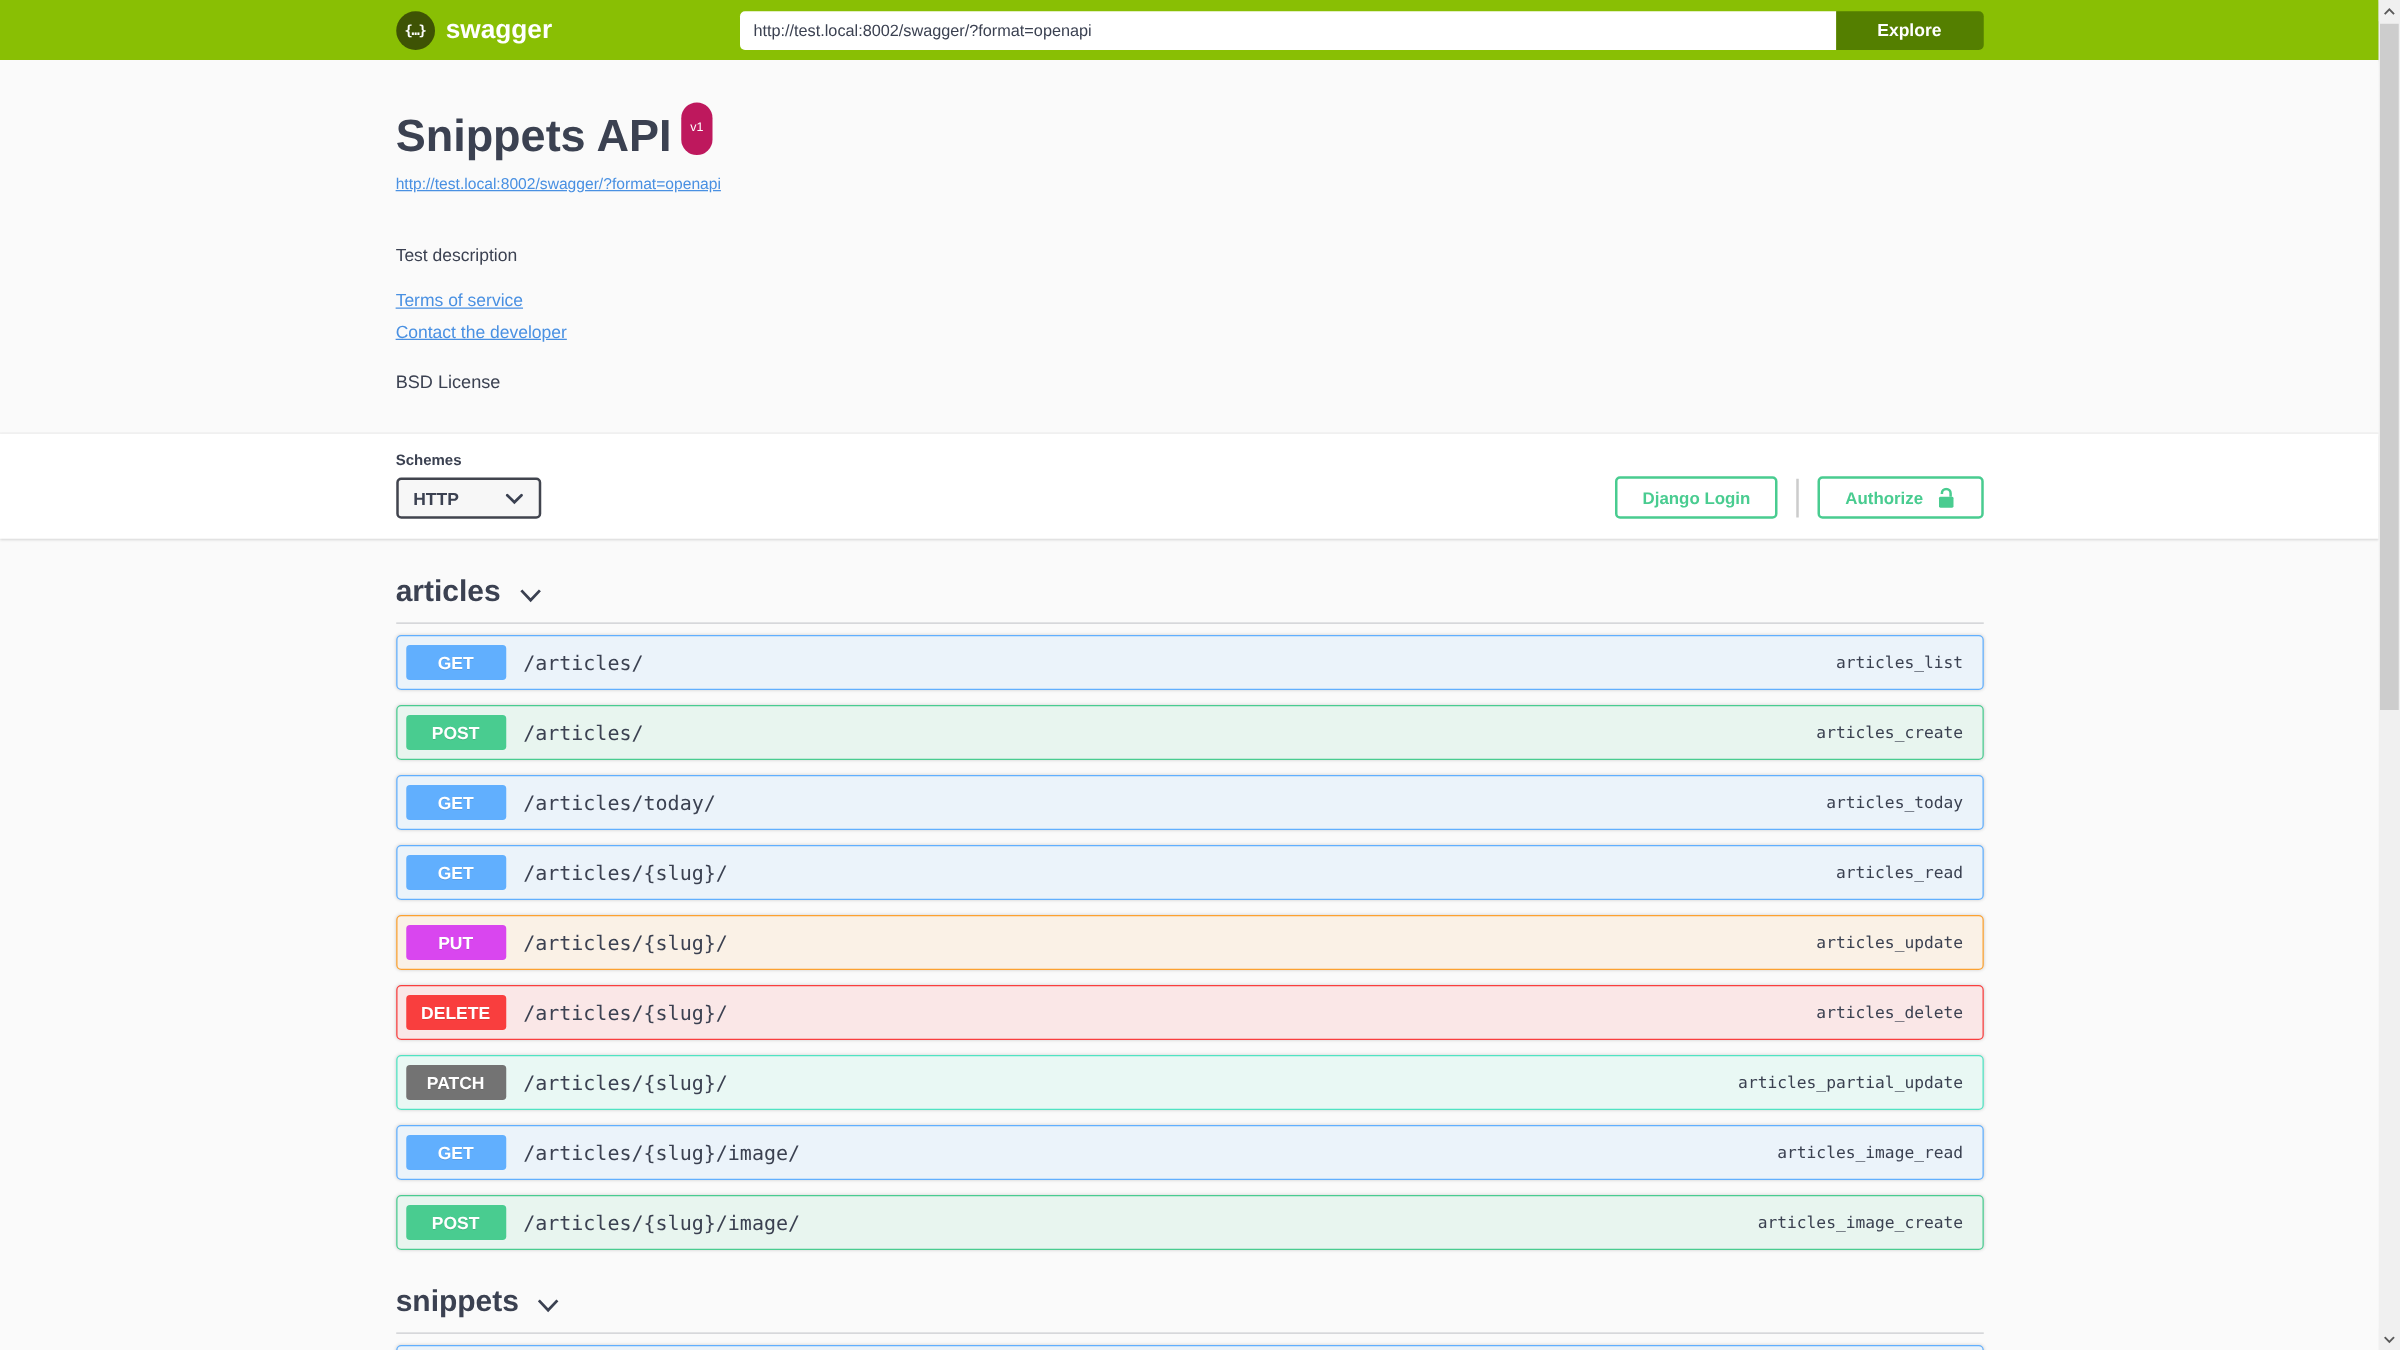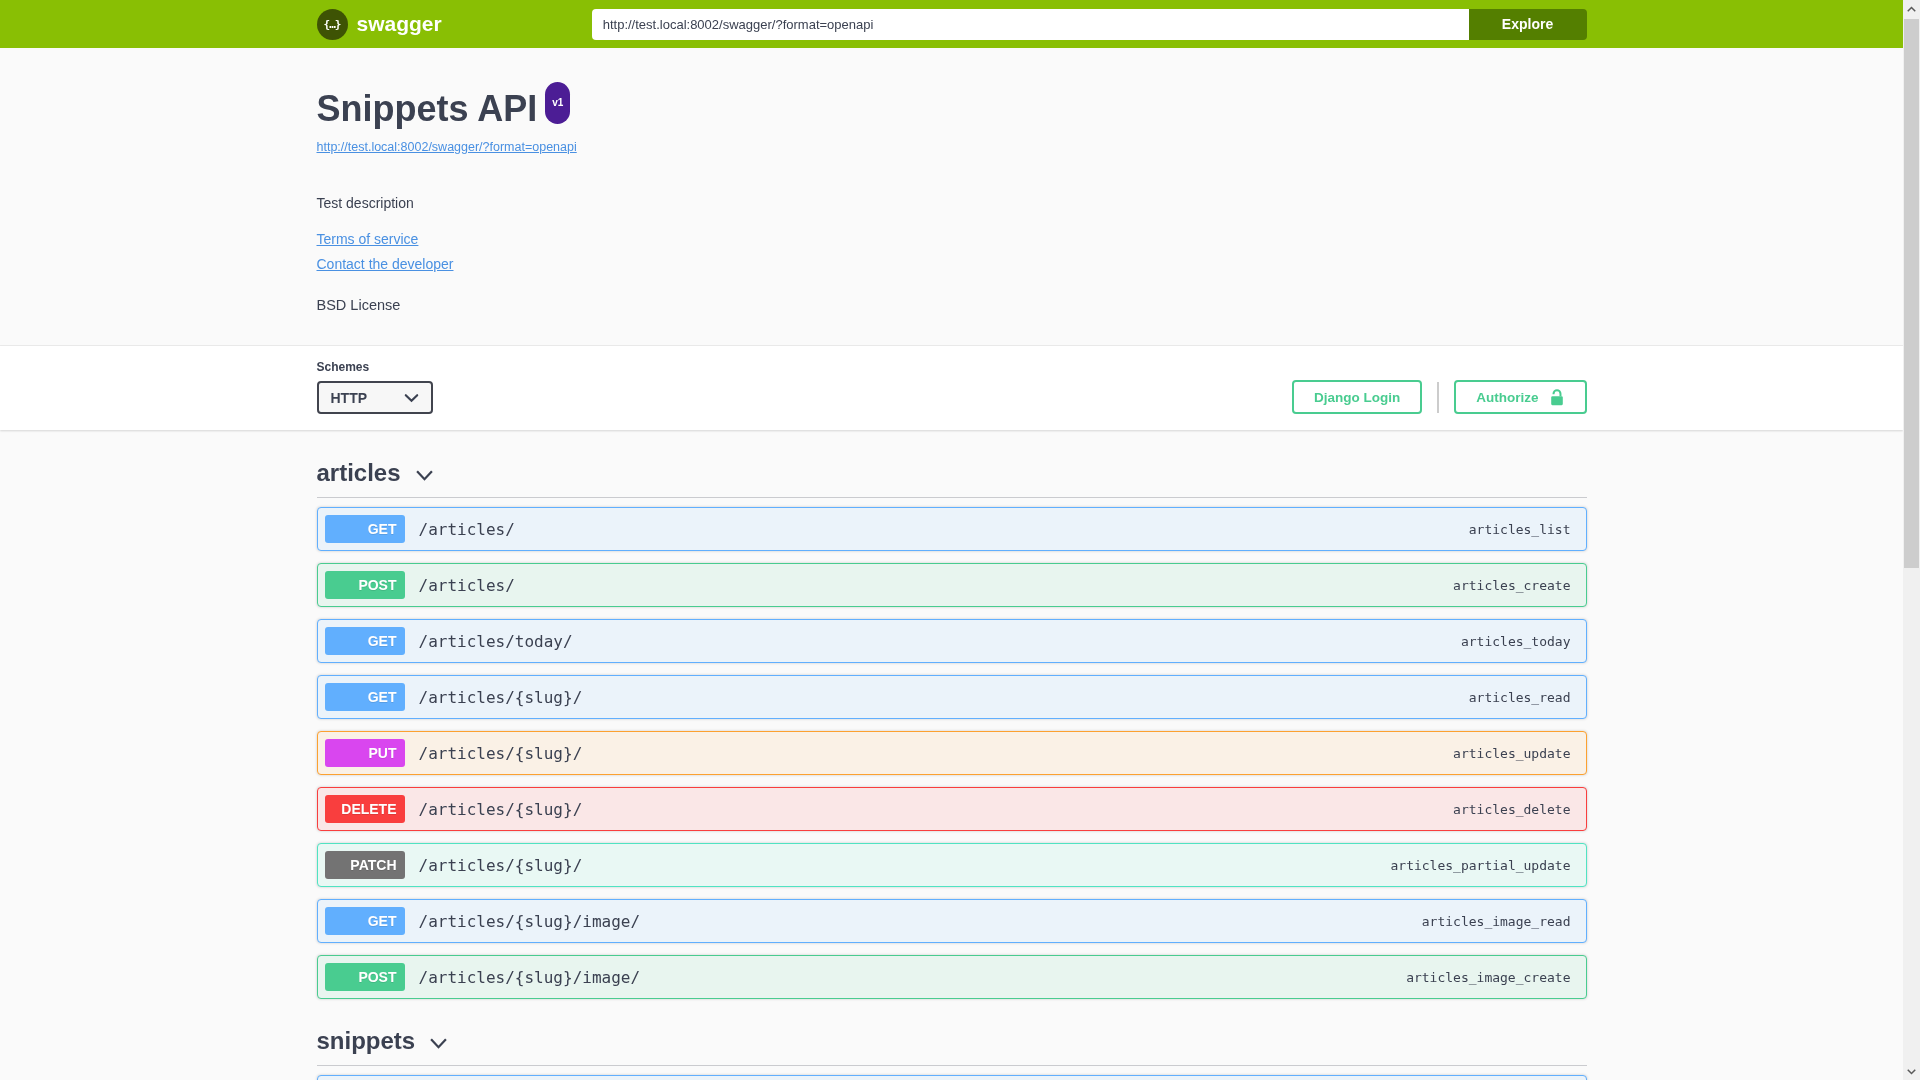--- a/index.html
+++ b/index.html
@@ -42,22 +42,22 @@
     font-family: "Liberation Sans", sans-serif;
     font-size: 14px; font-weight: bold;
     border-radius: 0 4px 4px 0;
   }
 
   
   .info-section { background: #fafafa; padding: 42px 0 32px; border-bottom: 1px solid #ebebeb; }
   .title { font-size: 36px; font-weight: bold; color: #3b4151; line-height: 1.05; }
   .version-badge {
     display: inline-block; vertical-align: top; position: relative; top: -8px;
-    background: #4c1d95; color: #ffffff;
-    font-size: 10px; font-weight: bold; line-height: 1;
+    background: #be185d; color: #ffffff;
+    font-size: 10px; font-weight: normal; line-height: 1;
     padding: 16px 7px; border-radius: 50px; margin-left: 8px;
   }
   .base-url {
     margin-top: 8px; font-family: "DejaVu Sans Mono", monospace;
     font-size: 12.5px; color: #3b4151;
   }
   .spec-link {
     display: inline-block; margin-top: 8px;
     font-size: 12.5px; color: #4990e2; text-decoration: underline; cursor: pointer;
   }
@@ -103,21 +103,21 @@
   .tag-chevron { margin-left: 14px; margin-top: 4px; }
   .ops { margin-top: 9px; }
   .opblock {
     display: flex; align-items: center;
     border: 1px solid; border-radius: 4px;
     padding: 7px; margin-bottom: 12px;
     box-shadow: 0 0 3px rgba(0,0,0,.19);
     cursor: pointer;
   }
   .method-badge {
-    min-width: 80px; text-align: right; padding: 6px 8px;
+    min-width: 80px; text-align: center; padding: 6px 8px;
     border-radius: 3px; color: #ffffff;
     font-size: 14px; font-weight: bold;
     font-family: "Liberation Sans", sans-serif;
     text-shadow: 0 1px 0 rgba(0,0,0,.1);
   }
   .op-path {
     margin-left: 14px;
     font-family: "DejaVu Sans Mono", monospace;
     font-size: 16px; color: #3b4151;
   }

